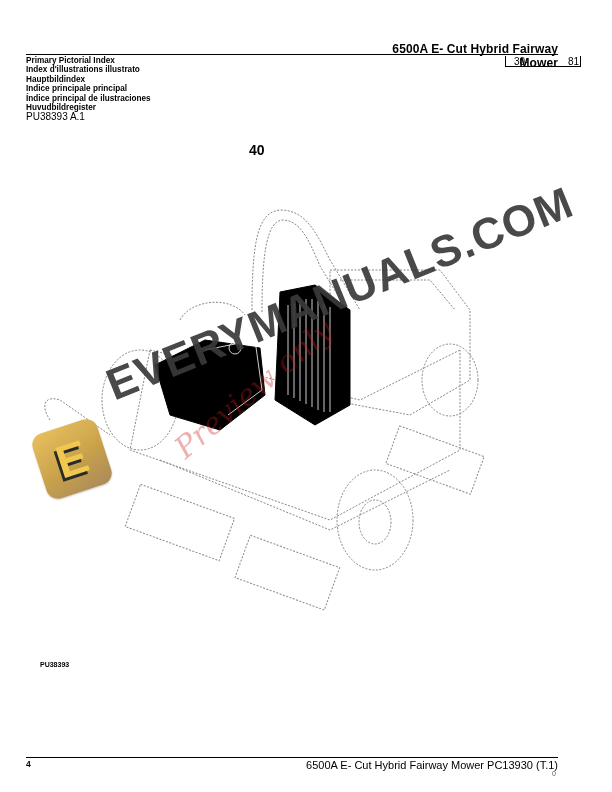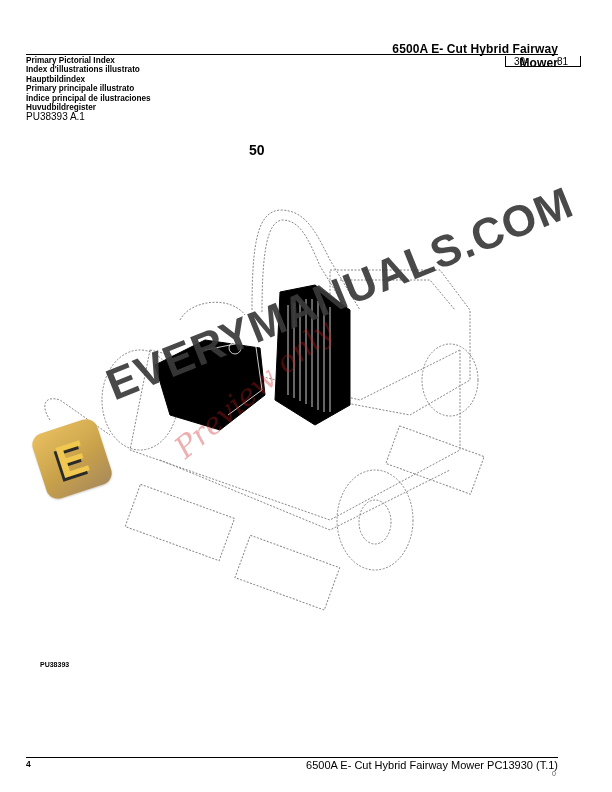--- a/index.html
+++ b/index.html
@@ -2,21 +2,21 @@
 <html><head>
   <meta charset="utf-8">
   <style>
     html, body { margin:0; padding:0; background:#ffffff; }
     body { width:612px; height:792px; position:relative; overflow:hidden; font-family:"Liberation Sans", sans-serif; color:#000; }
     .abs { position:absolute; }
     .hdr-title { left:380px; top:42px; width:178px; text-align:right; font-size:12px; font-weight:bold; letter-spacing:0.1px; }
     .hdr-rule { left:26px; top:54px; width:532px; height:0; border-top:1.3px solid #000; }
     .page-box { left:505px; top:56px; width:76px; height:11px; border:1px solid #000; border-top:none; font-size:10px; line-height:11px; box-sizing:border-box; }
     .page-box .a { position:absolute; left:8px; top:0; }
-    .page-box .b { position:absolute; right:12px; top:0; }
+    .page-box .b { position:absolute; right:1px; top:0; }
     .idx { left:26px; top:56px; font-size:8.2px; font-weight:bold; line-height:9.4px; }
     .idx div { white-space:nowrap; }
     .ref { left:26px; top:111px; font-size:10px; }
     .section { left:249px; top:142px; font-size:14px; font-weight:bold; }
     .illus { left:30px; top:200px; width:560px; height:440px; }
     .figid { left:40px; top:661px; font-size:7px; font-weight:bold; }
     .foot-rule { left:26px; top:757px; width:532px; height:0; border-top:1.3px solid #000; }
     .foot-page { left:26px; top:759px; font-size:8.5px; font-weight:bold; }
     .foot-text { left:300px; top:759px; width:258px; text-align:right; font-size:11px; white-space:nowrap; }
     .foot-small { left:552px; top:770px; font-size:7px; color:#555; }
@@ -32,27 +32,27 @@
 <div class="abs hdr-rule"></div>
 <div class="abs page-box">
   <span class="a">30-</span>
   <span class="b">81</span>
 </div>
 
 <div class="abs idx">
   <div>Primary Pictorial Index</div>
   <div>Index d'illustrations illustrato</div>
   <div>Hauptbildindex</div>
-  <div>Primary principale illustrato</div>
+  <div>Indice principale principal</div>
   <div>Índice principal de ilustraciones</div>
   <div>Huvudbildregister</div>
 </div>
 <div class="abs ref">PU38393 A.1</div>
 
-<div class="abs section">50</div>
+<div class="abs section">40</div>
 
 <svg class="abs illus" viewBox="0 0 560 440" xmlns="http://www.w3.org/2000/svg">
   <g fill="none" stroke="#888" stroke-width="1" stroke-dasharray="2 1.5">
 
     <path d="M222,110 C222,40 228,12 250,10 C275,10 285,30 300,60 L330,110"></path>
     <path d="M232,112 C232,48 238,22 252,20 C270,20 278,38 290,66 L318,112"></path>
 
     <path d="M300,70 L410,70 L440,110 L440,180 L380,215 L300,200 Z"></path>
     <path d="M310,80 L400,80 L425,110"></path>
 

